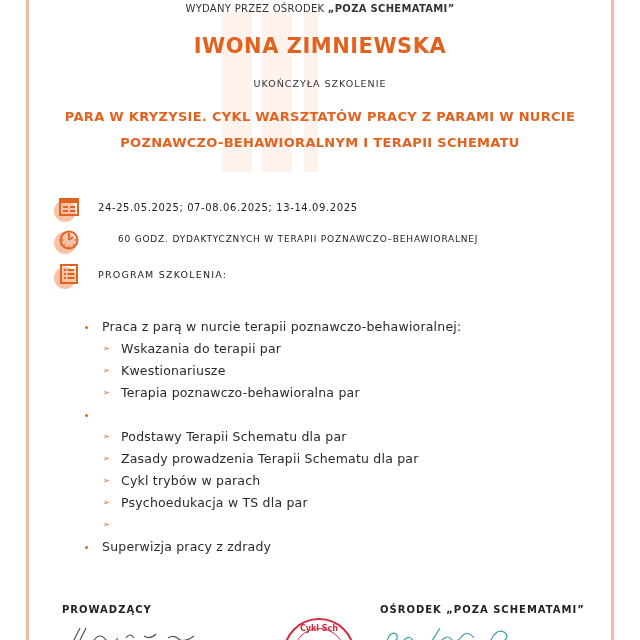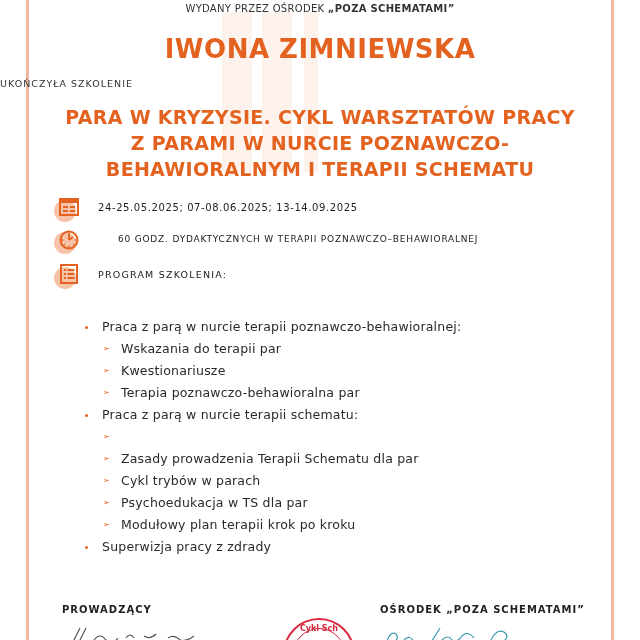--- a/index.html
+++ b/index.html
@@ -19,29 +19,29 @@
   .wm-bar { position:absolute; top:0; height:160px; background:#fdf3ec; }
 
   .issued {
     position:absolute; left:0; width:640px; top:3px; text-align:center;
     font-size:10px; letter-spacing:0.3px; color:#333;
   }
   .issued b { font-weight:bold; }
 
   .name {
     position:absolute; left:0; width:640px; top:34px; text-align:center;
-    font-size:26px; font-weight:bold; color:#e3621f; letter-spacing:0.5px;
+    font-size:21px; font-weight:bold; color:#e3621f; letter-spacing:0.5px;
   }
   .completed {
-    position:absolute; left:0; width:640px; top:78px; 
+    position:absolute; left:0; width:640px; top:78px; text-align:center;
     font-size:9.5px; letter-spacing:1px; color:#333;
   }
   .course-title {
     position:absolute; left:60px; width:520px; top:104px; text-align:center;
-    font-size:19px; font-weight:bold; color:#e3621f; line-height:26px;
+    font-size:13px; font-weight:bold; color:#e3621f; line-height:26px;
     letter-spacing:0.3px;
   }
 
   .info-row { position:absolute; left:52px; height:28px; }
   .info-icon { position:absolute; left:0; top:0; width:36px; height:28px; }
   .info-circle {
     position:absolute; left:2px; top:4px; width:22px; height:22px; border-radius:50%;
     background:#f7c3a8;
   }
   .info-icon svg { position:absolute; left:6px; top:0; }
@@ -157,26 +157,26 @@
     </svg>
   </div>
   <span class="info-text">PROGRAM SZKOLENIA:</span>
 </div>
 
 <div class="program-list">
   <div class="li lvl1"><span class="bullet-dot"></span><span>Praca z parą w nurcie terapii poznawczo-behawioralnej:</span></div>
   <div class="li lvl2"><span class="bullet-arrow">➢</span><span>Wskazania do terapii par</span></div>
   <div class="li lvl2"><span class="bullet-arrow">➢</span><span>Kwestionariusze</span></div>
   <div class="li lvl2"><span class="bullet-arrow">➢</span><span>Terapia poznawczo-behawioralna par</span></div>
-  <div class="li lvl1"><span class="bullet-dot"></span><span>Praca z parą w nurcie terapii schematu:</span></div>
-  <div class="li lvl2"><span class="bullet-arrow">➢</span></div>
+  <div class="li lvl1"><span class="bullet-dot"></span></div>
+  <div class="li lvl2"><span class="bullet-arrow">➢</span><span>Podstawy Terapii Schematu dla par</span></div>
   <div class="li lvl2"><span class="bullet-arrow">➢</span><span>Zasady prowadzenia Terapii Schematu dla par</span></div>
   <div class="li lvl2"><span class="bullet-arrow">➢</span><span>Cykl trybów w parach</span></div>
   <div class="li lvl2"><span class="bullet-arrow">➢</span><span>Psychoedukacja w TS dla par</span></div>
-  <div class="li lvl2"><span class="bullet-arrow">➢</span><span>Modułowy plan terapii krok po kroku</span></div>
+  <div class="li lvl2"><span class="bullet-arrow">➢</span></div>
   <div class="li lvl1"><span class="bullet-dot"></span><span>Superwizja pracy z zdrady</span></div>
 </div>
 
 <div class="footer-label footer-left">PROWADZĄCY</div>
 <svg class="signature" style="left:64px;" width="140" height="20" viewBox="0 0 140 20">
   <path d="M8 18 L16 2 M14 18 L22 2 M30 14 q6 -8 12 0 q6 6 12 -2 M62 12 q4 -6 8 0 M80 10 q6 4 12 -2 M104 12 q6 -4 12 2 q6 2 14 -4" fill="none" stroke="#555555" stroke-width="1.2"></path>
 </svg>
 
 <div class="stamp">
   <div class="stamp-inner"></div>

